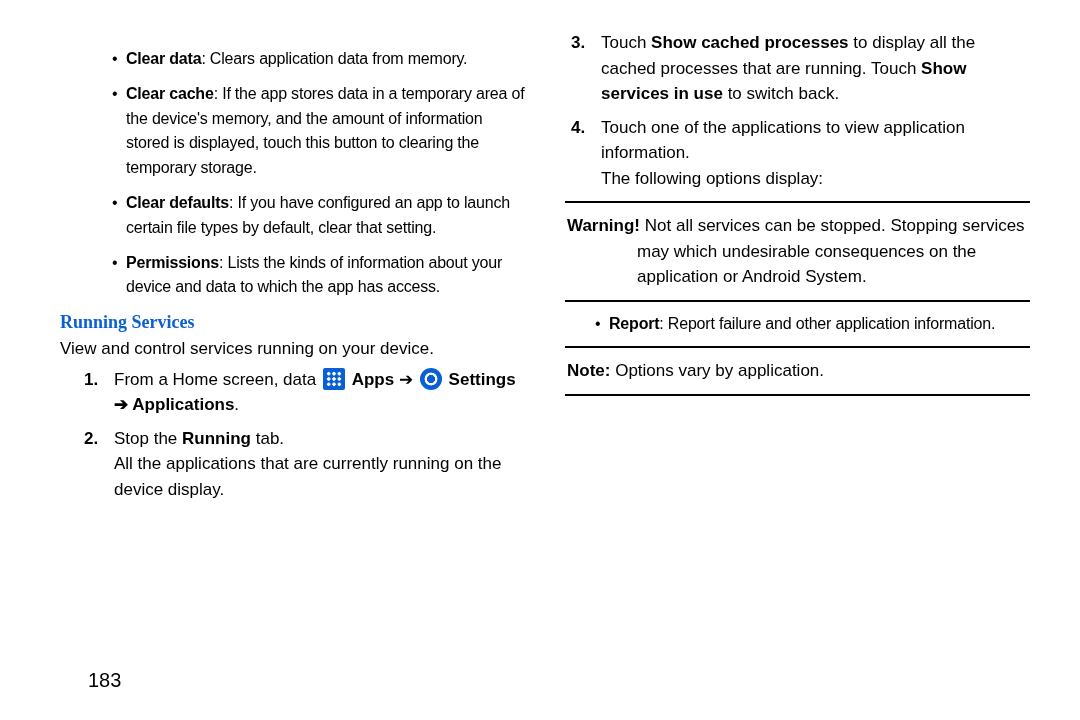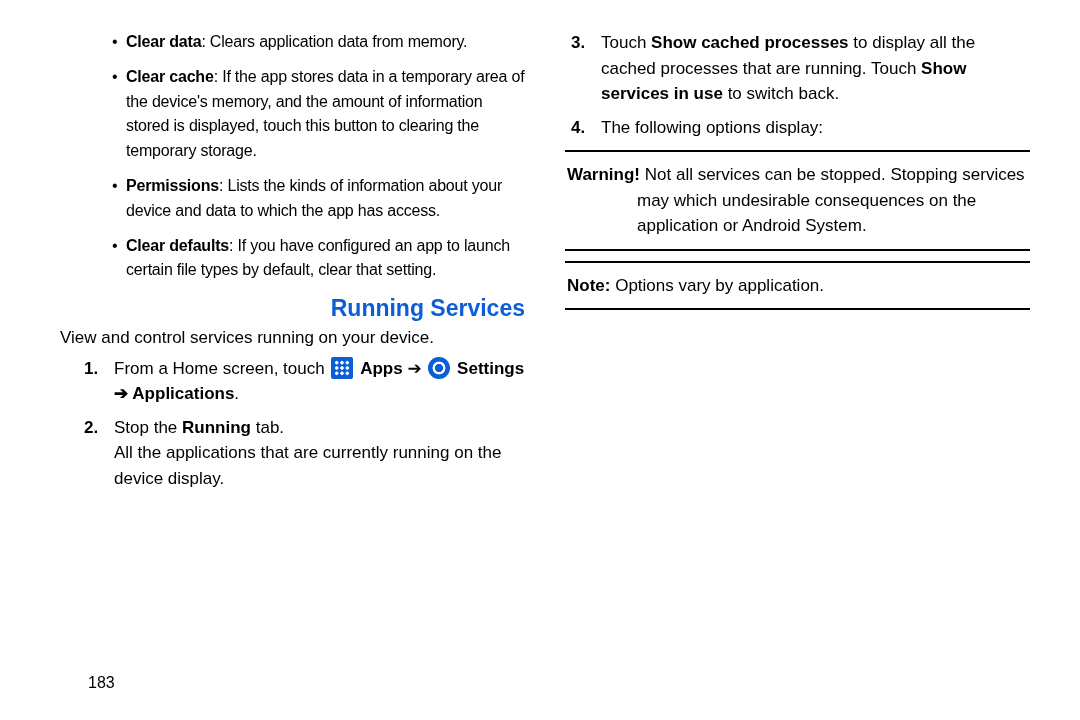--- a/index.html
+++ b/index.html
@@ -23,21 +23,21 @@
     flex: 1;
     padding-right: 20px;
   }
   .col + .col {
     padding-left: 20px;
     padding-right: 10px;
   }
   ul.bullets {
     list-style: none;
     padding: 0;
-    margin: 0 0 0 52px;
+    margin: 17px 0 0 52px;
   }
   ul.bullets > li {
     position: relative;
     padding-left: 14px;
     margin-bottom: 10px;
     font-size: 16px;
     line-height: 1.55;
     font-family: "Helvetica Neue", Arial, sans-serif;
     font-stretch: condensed;
     letter-spacing: -0.2px;
@@ -46,24 +46,23 @@
     content: "•";
     position: absolute;
     left: 0;
     top: 0;
     font-size: 16px;
   }
   ul.bullets .term { font-weight: bold; }
   .subheading {
     font-weight: bold;
     color: #0a5fd6;
-    font-size: 23px;
+    font-size: 18px;
     margin: 12px 0 4px 0;
-    font-family: Liberation Sans, sans-serif;
-    text-align: right;
+    font-family: Liberation Serif, serif;
   }
   .intro {
     font-size: 17px;
     margin: 0 0 6px 0;
     line-height: 1.4;
   }
   ol.steps {
     list-style: none;
     padding: 0;
     margin: 0 0 0 24px;
@@ -143,52 +142,52 @@
   ul.sub-bullets > li::before {
     content: "•";
     position: absolute;
     left: 0;
     top: 0;
   }
   .page-number {
     position: absolute;
     bottom: 28px;
     left: 88px;
-    font-size: 16px;
+    font-size: 20px;
   }
   .bold { font-weight: bold; }
 </style>
 </head>
 <body>
 
 <div class="page">
 
   <div class="col">
     <ul class="bullets">
       <li>
         <span class="term">Clear data</span><span>: Clears application data from memory.</span>
       </li>
       <li>
         <span class="term">Clear cache</span><span>: If the app stores data in a temporary area of the device's memory, and the amount of information stored is displayed, touch this button to clearing the temporary storage.</span>
       </li>
       <li>
+        <span class="term">Clear defaults</span><span>: If you have configured an app to launch certain file types by default, clear that setting.</span>
+      </li>
+      <li>
         <span class="term">Permissions</span><span>: Lists the kinds of information about your device and data to which the app has access.</span>
-      </li>
-      <li>
-        <span class="term">Clear defaults</span><span>: If you have configured an app to launch certain file types by default, clear that setting.</span>
       </li>
     </ul>
 
     <div class="subheading">Running Services</div>
     <div class="intro">View and control services running on your device.</div>
 
     <ol class="steps">
       <li>
         <span class="num">1.</span>
-        <span>From a Home screen, touch </span>
+        <span>From a Home screen, data </span>
         <span class="icon-apps"></span>
         <span class="bold"> <span>Apps</span></span>
         <span> ➔ </span>
         <span class="icon-settings"></span>
         <span class="bold"> <span>Settings</span></span>
         <span class="subtext">
           <span class="bold">➔ </span><span class="bold">Applications</span><span>.</span>
         </span>
       </li>
       <li>
@@ -200,32 +199,38 @@
   </div>
 
   <div class="col">
     <ol class="steps">
       <li>
         <span class="num">3.</span>
         <span>Touch </span><span class="bold">Show cached processes</span><span> to display all the cached processes that are running. Touch </span><span class="bold">Show services in use</span><span> to switch back.</span>
       </li>
       <li>
         <span class="num">4.</span>
+        <span>Touch one of the applications to view application information.</span>
         <span class="subtext">The following options display:</span>
       </li>
     </ol>
 
 
     <hr class="rule">
     <div class="warning-block">
       <span class="lead">Warning!</span><span> Not all services can be stopped. Stopping services</span>
       <span class="body-indent">may which undesirable consequences on the application or Android System.</span>
     </div>
     <hr class="rule">
 
+    <ul class="sub-bullets">
+      <li>
+        <span class="term bold">Report</span><span>: Report failure and other application information.</span>
+      </li>
+    </ul>
 
     <hr class="rule">
     <div class="note-block">
       <span class="lead">Note:</span><span> Options vary by application.</span>
     </div>
     <hr class="rule">
   </div>
 
   <div class="page-number">183</div>
 </div>

